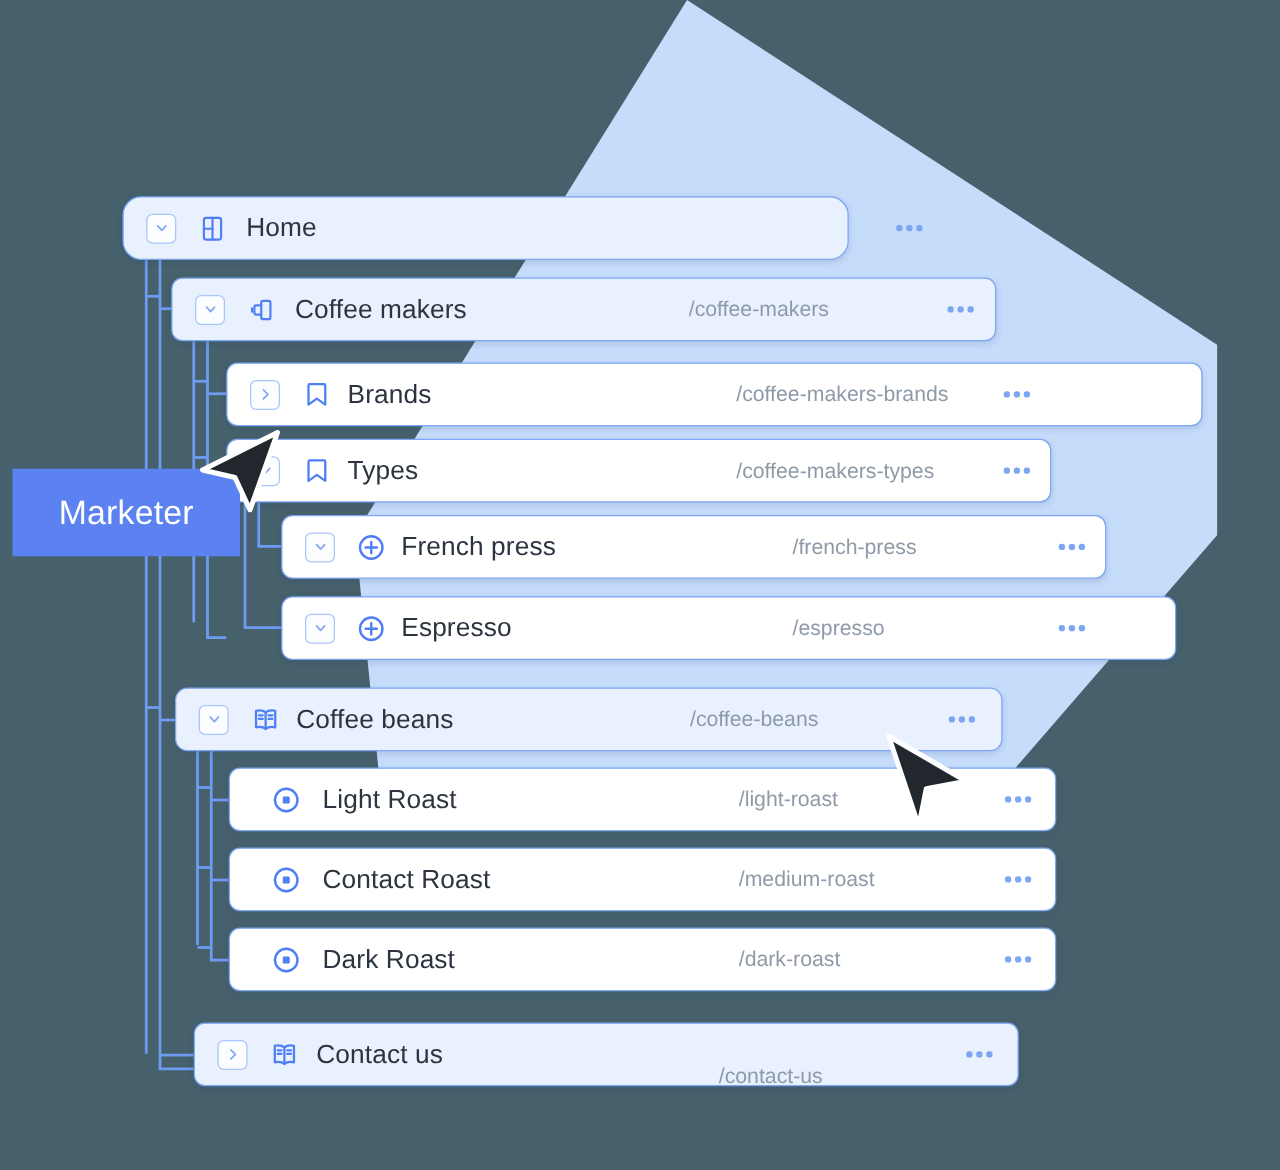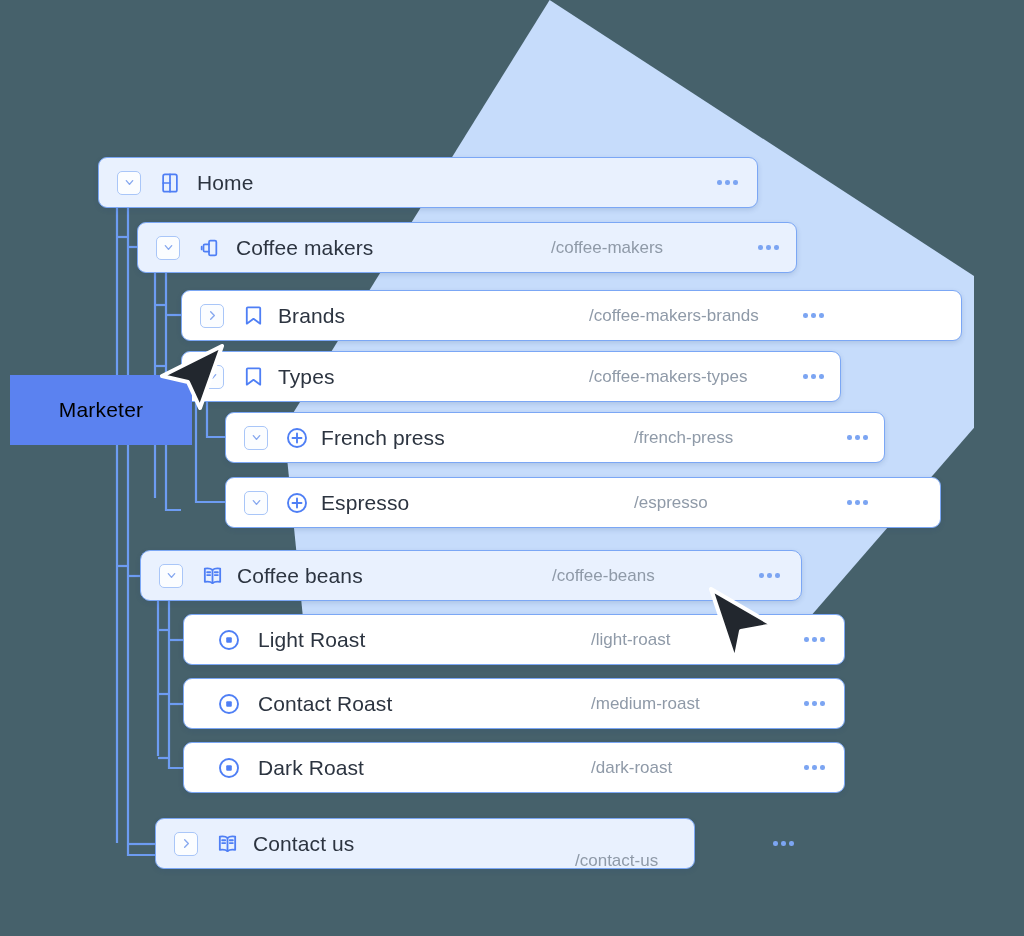--- a/index.html
+++ b/index.html
@@ -68,23 +68,23 @@
   }
   .dots {
     position:absolute;
     display:flex; gap:3.5px; align-items:center;
   }
   .dots i { width:4.5px; height:4.5px; border-radius:50%; background:#7ca5f2; display:block; }
 
   
   .badge {
     position:absolute;
-    color:#000000;
+    color:#ffffff;
     display:flex; align-items:center; justify-content:center;
-    font-size:21px;
+    font-size:27px;
     letter-spacing:.2px;
     z-index:6;
   }
   #badge-marketer { left:10px; top:375px; width:182px; height:70px; background:#5b82f0; }
   #badge-merchandiser { left:751px; top:632px; width:259px; height:70px; background:#2258e8; }
 
   
   .cursor { position:absolute; z-index:7; }
   #cursor-marketer { left:160px; top:338px; }
   #cursor-merchandiser { left:705px; top:585px; }
@@ -127,21 +127,21 @@
       <path d="M158 630 L169 630"></path>
       <path d="M169 704 L183 704"></path>
       <path d="M158 694 L169 694"></path>
       <path d="M158 758 L169 758"></path>
 
       <path d="M128 844 L155 844"></path>
     </g>
   </svg>
 
   <div id="rows">
-      <div class="row shadowed tinted" style="left: 98px; top: 157px; width: 660px;">
+      <div class="row shadowed tinted" style="left: 98px; top: 157px; width: 581px; border-radius: 15px;">
         <div class="toggle" style="position:absolute;left:18px;">
           <span>
             <svg width="11" height="11" viewBox="0 0 24 24" fill="none" stroke="currentColor" stroke-width="3" stroke-linecap="round" stroke-linejoin="round">
               <path d="M5 8 L12 16 L19 8"></path>
             </svg>
           </span>
         </div>
         <div class="type-icon" style="position:absolute;left:58px;">
           <svg width="22" height="22" viewBox="0 0 24 24" fill="none" stroke="currentColor" stroke-width="1.9" stroke-linecap="round" stroke-linejoin="round">
             <rect x="4.5" y="2.5" width="15" height="19" rx="2"></rect>
@@ -328,21 +328,21 @@
           </svg>
         </div>
         <div class="label" style="position:absolute;left:74px;">Dark Roast</div>
         <div class="slug" style="left:407px;">/dark-roast</div>
         <div class="dots" style="left:620px;">
           <i></i>
           <i></i>
           <i></i>
         </div>
       </div>
-      <div class="row shadowed tinted" style="left: 155px; top: 818px; width: 540px;">
+      <div class="row shadowed tinted" style="left: 155px; top: 818px; width: 660px;">
         <div class="toggle" style="position:absolute;left:18px;">
           <span>
             <svg width="11" height="11" viewBox="0 0 24 24" fill="none" stroke="currentColor" stroke-width="3" stroke-linecap="round" stroke-linejoin="round">
               <path d="M8 4 L16 12 L8 20"></path>
             </svg>
           </span>
         </div>
         <div class="type-icon" style="position:absolute;left:58px;">
           <svg width="23" height="23" viewBox="0 0 24 24" fill="none" stroke="currentColor" stroke-width="1.9" stroke-linecap="round" stroke-linejoin="round">
             <path d="M12 6.2 C10 4.4 7.5 4.2 4 4.8 V18.6 C7.5 18 10 18.2 12 20 C14 18.2 16.5 18 20 18.6 V4.8 C16.5 4.2 14 4.4 12 6.2 Z"></path>

